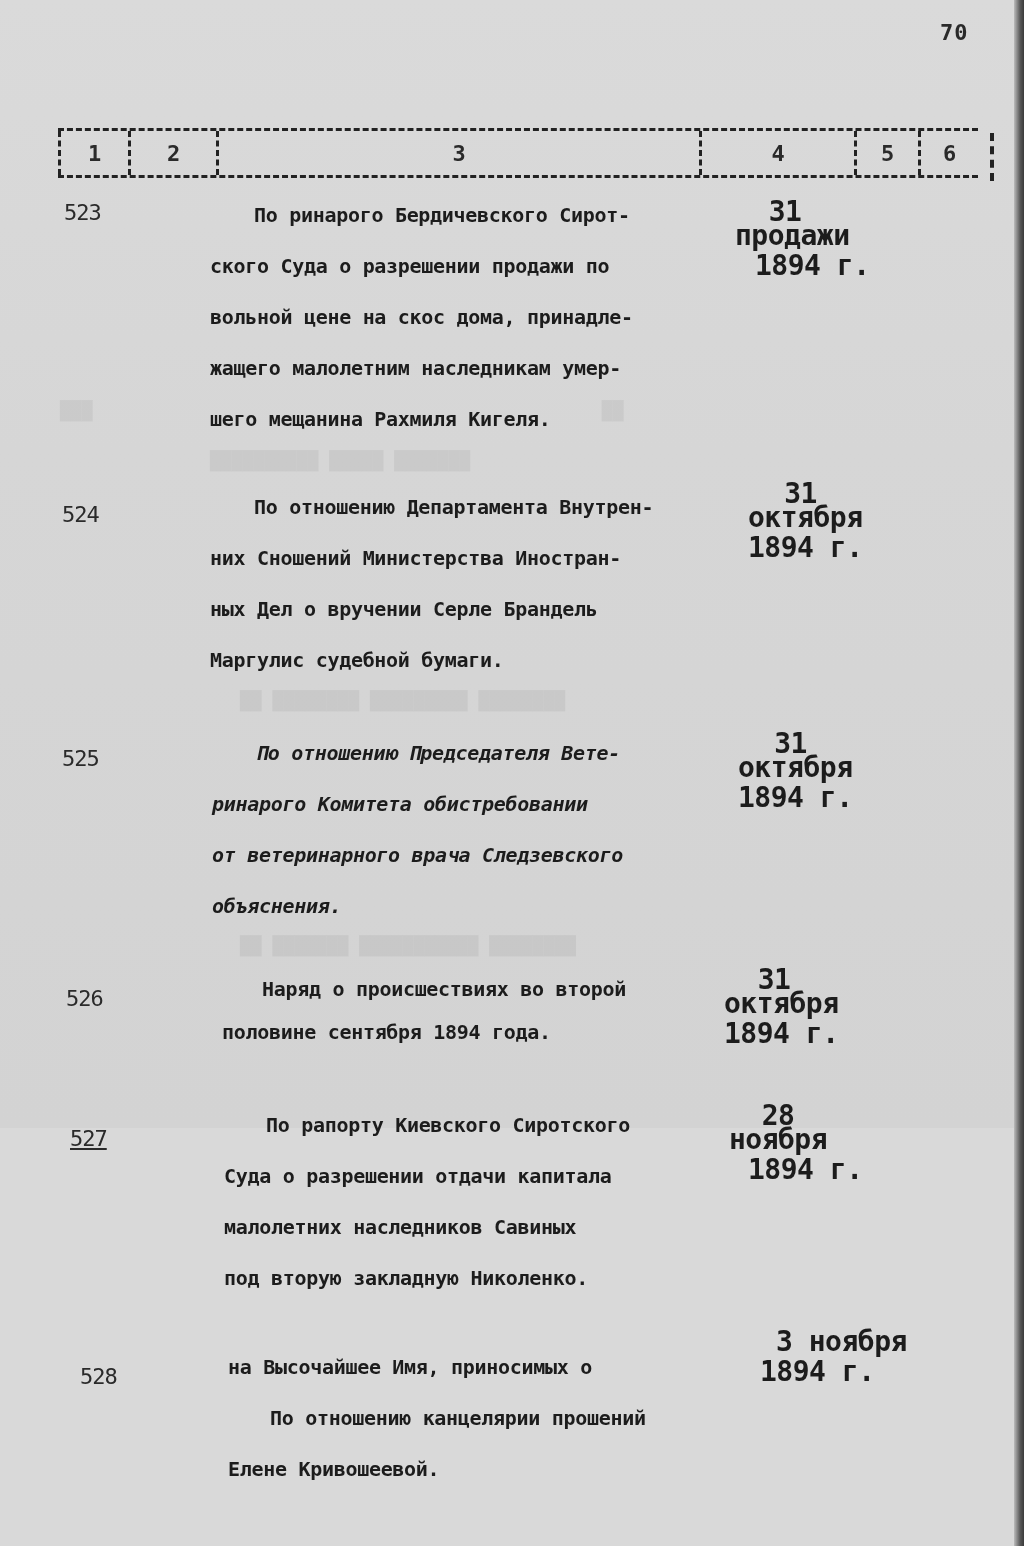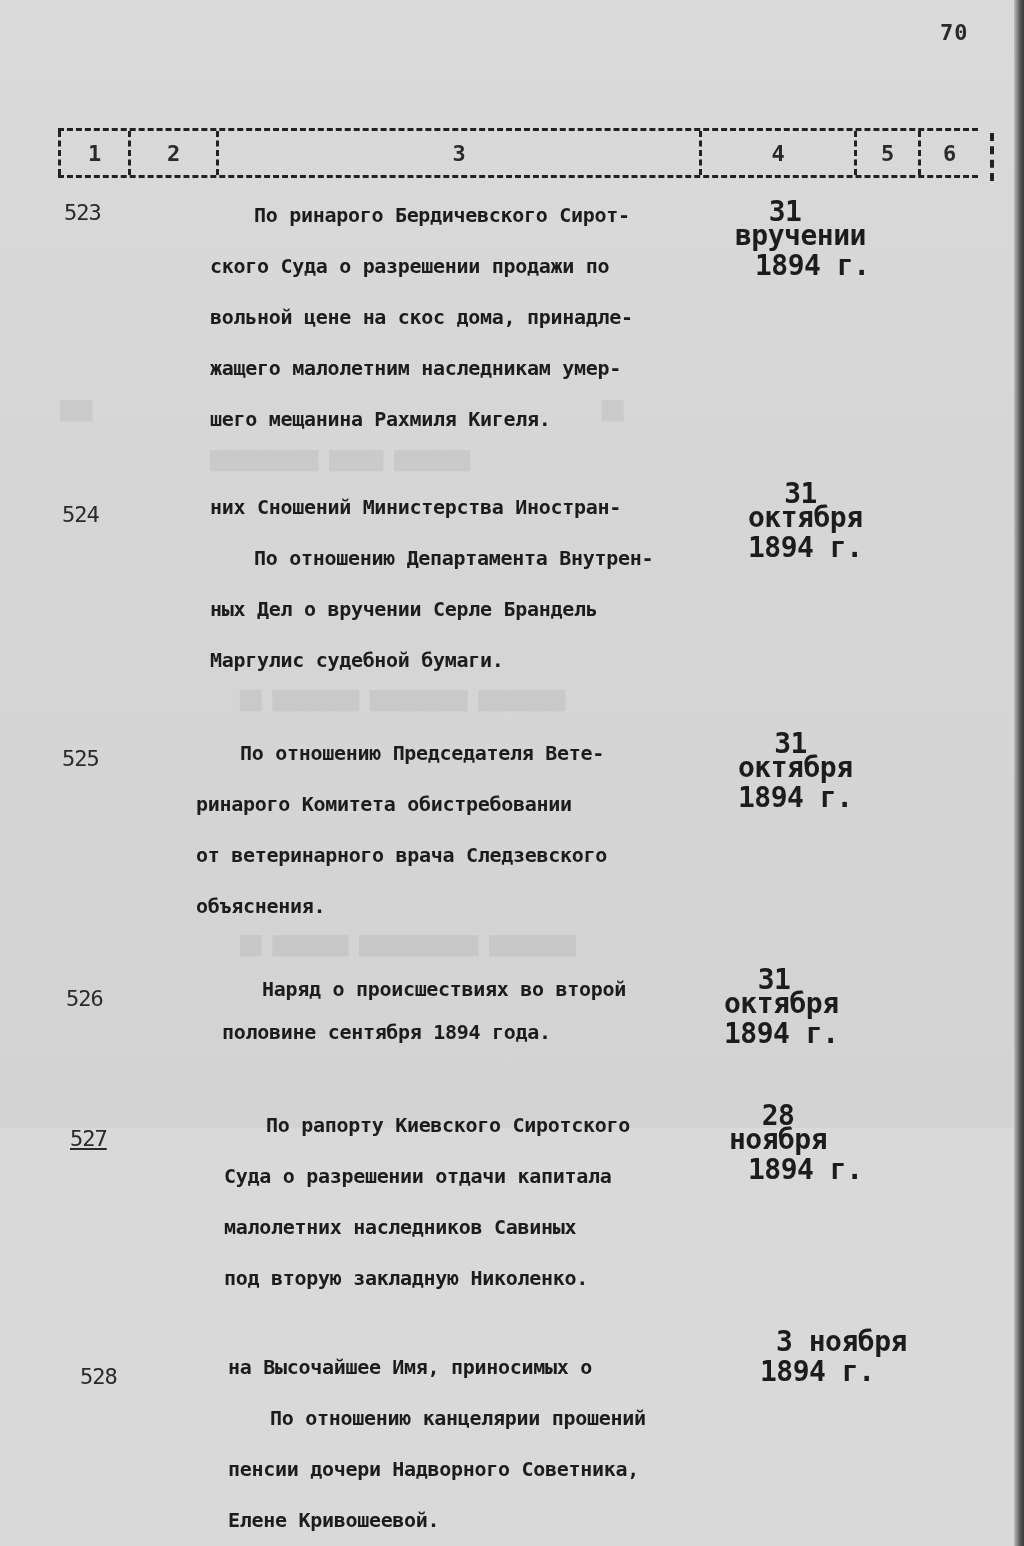--- a/index.html
+++ b/index.html
@@ -124,38 +124,38 @@
   <div class="ghost" style="left:60px; top:400px;">███                                               ██</div>
   <div class="ghost" style="left:210px; top:450px;">██████████ █████ ███████</div>
   <div class="ghost" style="left:240px; top:690px;">██ ████████ █████████ ████████</div>
   <div class="ghost" style="left:240px; top:935px;">██ ███████ ███████████ ████████</div>
 
   <div class="entry" style="top:196px;">
     <div class="num" style="left:64px; top:4px;">523</div>
     <div class="desc" style="left:210px; top:-6px;"><div style="padding-left:44px">По ринарого Бердичевского Сирот-</div><div>ского Суда о разрешении продажи по</div><div>вольной цене на скос дома, принадле-</div><div>жащего малолетним наследникам умер-</div><div>шего мещанина Рахмиля Кигеля.</div></div>
     <div class="date" style="left:735px; top:4px; width:100px;">
         <span>31</span>
-        <span>вручении</span>
+        <span>продажи</span>
         <span style="margin-top:6px; padding-left:20px;">1894 г.</span>
       </div>
   </div>
 
   <div class="entry" style="top:492px;">
     <div class="num" style="left:62px; top:10px;">524</div>
-    <div class="desc" style="left:210px; top:-10px;"><div>них Сношений Министерства Иностран-</div><div style="padding-left:44px">По отношению Департамента Внутрен-</div><div>ных Дел о вручении Серле Брандель</div><div>Маргулис судебной бумаги.</div></div>
+    <div class="desc" style="left:210px; top:-10px;"><div style="padding-left:44px">По отношению Департамента Внутрен-</div><div>них Сношений Министерства Иностран-</div><div>ных Дел о вручении Серле Брандель</div><div>Маргулис судебной бумаги.</div></div>
     <div class="date" style="left:748px; top:-10px; width:105px;">
         <span>31</span>
         <span>октября</span>
         <span style="margin-top:6px;">1894 г.</span>
       </div>
   </div>
 
   <div class="entry" style="top:736px;">
     <div class="num" style="left:62px; top:10px;">525</div>
-    <div class="desc" style="left:196px; top:-8px;"><div style="padding-left:44px">По отношению Председателя Вете-</div><div>ринарого Комитета обистребовании</div><div>от ветеринарного врача Следзевского</div><div>объяснения.</div></div>
+    <div class="desc" style="left:212px; top:-8px;font-style:italic;"><div style="padding-left:44px">По отношению Председателя Вете-</div><div>ринарого Комитета обистребовании</div><div>от ветеринарного врача Следзевского</div><div>объяснения.</div></div>
     <div class="date" style="left:738px; top:-4px; width:105px;">
         <span>31</span>
         <span>октября</span>
         <span style="margin-top:6px;">1894 г.</span>
       </div>
   </div>
 
   <div class="entry" style="top:968px;">
     <div class="num" style="left:66px; top:18px;">526</div>
     <div class="desc" style="left:222px; top:-4px;"><div style="padding-left:40px">Наряд о происшествиях во второй</div><div style="margin-top:-8px">половине сентября 1894 года.</div></div>
@@ -171,21 +171,21 @@
     <div class="desc" style="left:224px; top:-4px;"><div style="padding-left:42px">По рапорту Киевского Сиротского</div><div>Суда о разрешении отдачи капитала</div><div>малолетних наследников Савиных</div><div>под вторую закладную Николенко.</div></div>
     <div class="date" style="left:728px; top:0px; width:100px;">
         <span>28</span>
         <span>ноября</span>
         <span style="margin-top:6px; padding-left:20px;">1894 г.</span>
       </div>
   </div>
 
   <div class="entry" style="top:1330px;">
     <div class="num" style="left:80px; top:34px;">528</div>
-    <div class="desc" style="left:228px; top:12px;"><div>на Высочайшее Имя, приносимых о</div><div style="padding-left:42px">По отношению канцелярии прошений</div><div>пенсии дочери Надворного Советника,</div><div>Елене Кривошеевой.</div></div>
+    <div class="desc" style="left:228px; top:12px;"><div>на Высочайшее Имя, приносимых о</div><div style="padding-left:42px">По отношению канцелярии прошений</div><div>Елене Кривошеевой.</div></div>
     <div class="date" style="left:760px; top:0px; width:140px; text-align:left;">
         <span style="padding-left:16px">3 ноября</span>
         <span style="margin-top:6px;">1894 г.</span>
       </div>
   </div>
 
 </div>
 <div class="page-edge"></div>
 
 </body></html>

